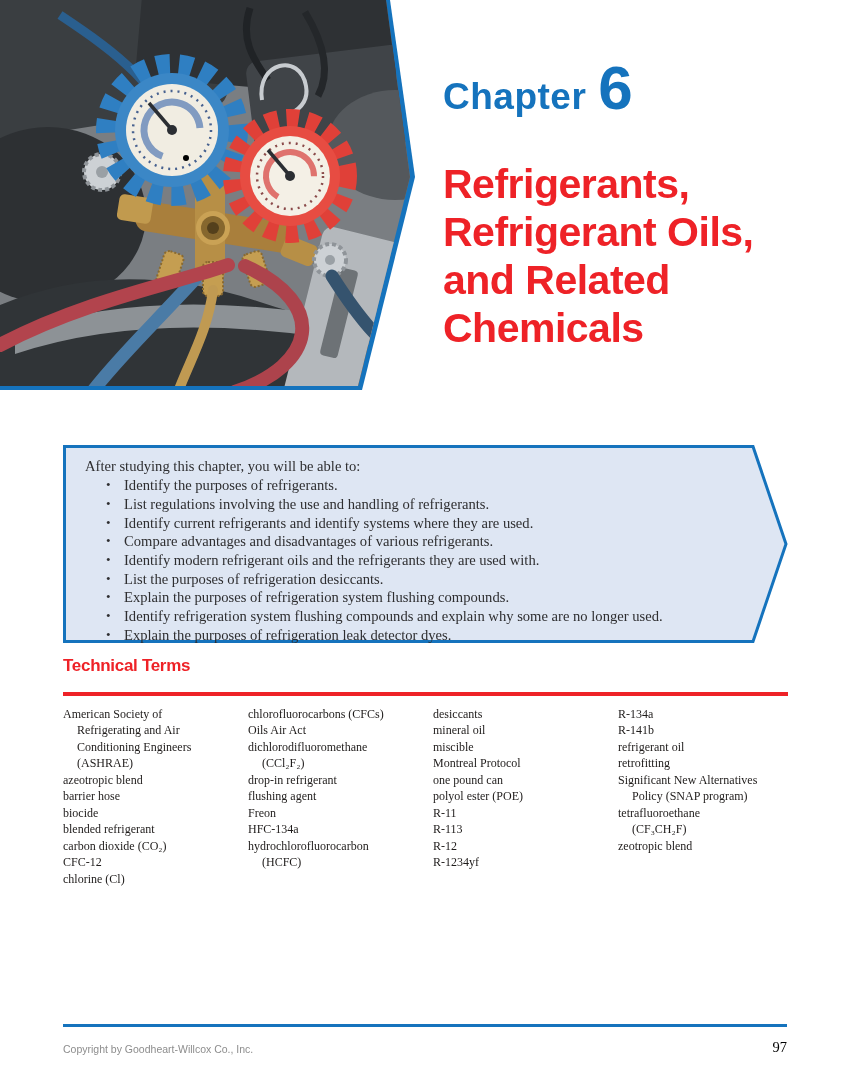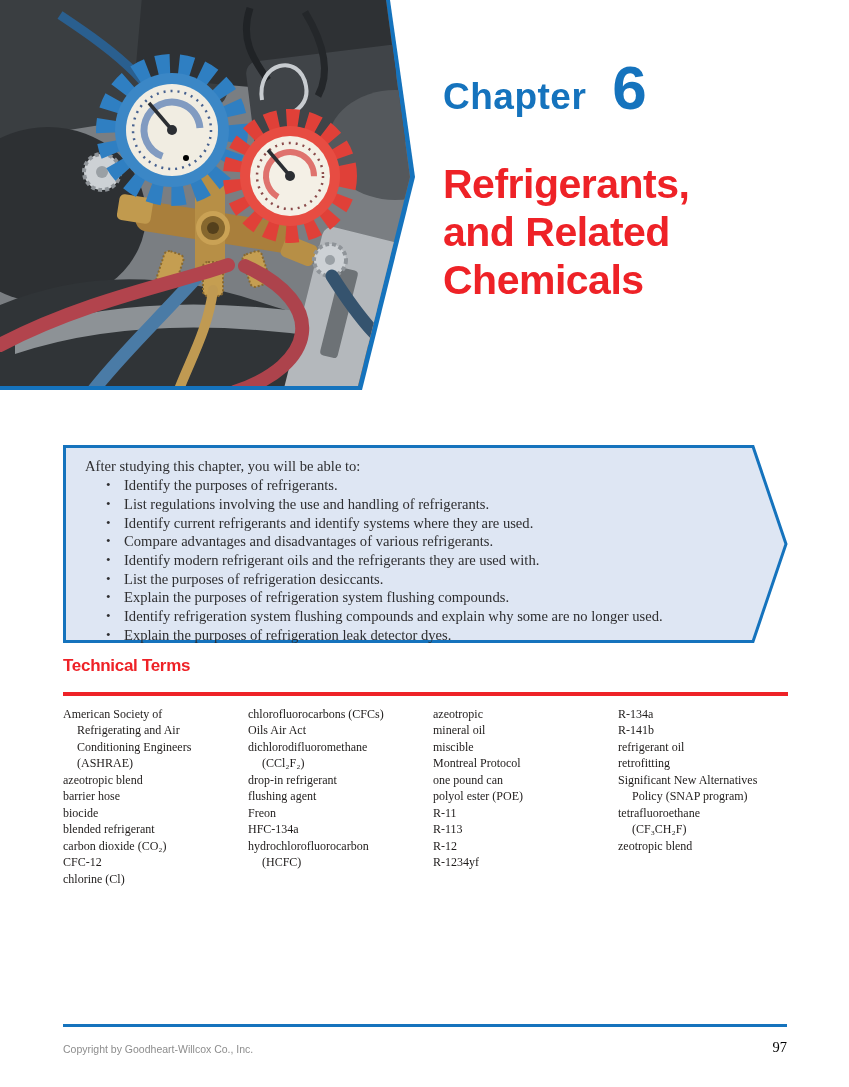--- a/index.html
+++ b/index.html
@@ -17,21 +17,21 @@
   }
   .photo-clip {
     position:absolute; inset:0;
     clip-path:polygon(0 0, 386px 0, 410px 177px, 358px 386px, 0 386px);
   }
   .photo-clip svg { display:block; }
 
   
   .chapter-line {
     position:absolute; left:443px; top:52px;
-    display:flex; align-items:baseline; gap:26px;
+    display:flex; align-items:baseline; gap:12px;
     font-family:"Liberation Sans","DejaVu Sans",sans-serif;
     color:#1573bd; font-weight:bold;
   }
   .chapter-label { font-size:37px; letter-spacing:0.5px; }
   .chapter-number { font-size:62px; }
 
   .chapter-title {
     position:absolute; left:443px; top:160px; width:400px;
     font-family:"Liberation Sans","DejaVu Sans",sans-serif;
     font-weight:bold; font-size:41px; line-height:48px;
@@ -145,20 +145,21 @@
   </div>
 </div>
 
 <div class="chapter-line">
   <span class="chapter-label">Chapter</span>
   <span class="chapter-number">6</span>
 </div>
 
 <h1 class="chapter-title" id="chapter-title">
     <div class="title-line">Refrigerants,</div>
+    <div class="title-line">Refrigerant Oils,</div>
     <div class="title-line">and Related</div>
     <div class="title-line">Chemicals</div>
   </h1>
 
 <section class="objectives">
   <svg class="shape" width="726" height="198" viewBox="0 0 726 198">
     <polygon points="1.5,1.5 690,1.5 723,99 690,196.5 1.5,196.5" fill="#dee6f3" stroke="#1573bd" stroke-width="3"></polygon>
   </svg>
   <div class="obj-content">
     <p class="obj-intro">After studying this chapter, you will be able to:</p>
@@ -198,21 +199,21 @@
       <div class="term">dichlorodifluoromethane
 (CCl₂F₂)</div>
       <div class="term">drop-in refrigerant</div>
       <div class="term">flushing agent</div>
       <div class="term">Freon</div>
       <div class="term">HFC-134a</div>
       <div class="term">hydrochlorofluorocarbon
 (HCFC)</div>
     </div>
     <div class="terms-col">
-      <div class="term">azeotropic</div>
+      <div class="term">desiccants</div>
       <div class="term">mineral oil</div>
       <div class="term">miscible</div>
       <div class="term">Montreal Protocol</div>
       <div class="term">one pound can</div>
       <div class="term">polyol ester (POE)</div>
       <div class="term">R-11</div>
       <div class="term">R-113</div>
       <div class="term">R-12</div>
       <div class="term">R-1234yf</div>
     </div>

